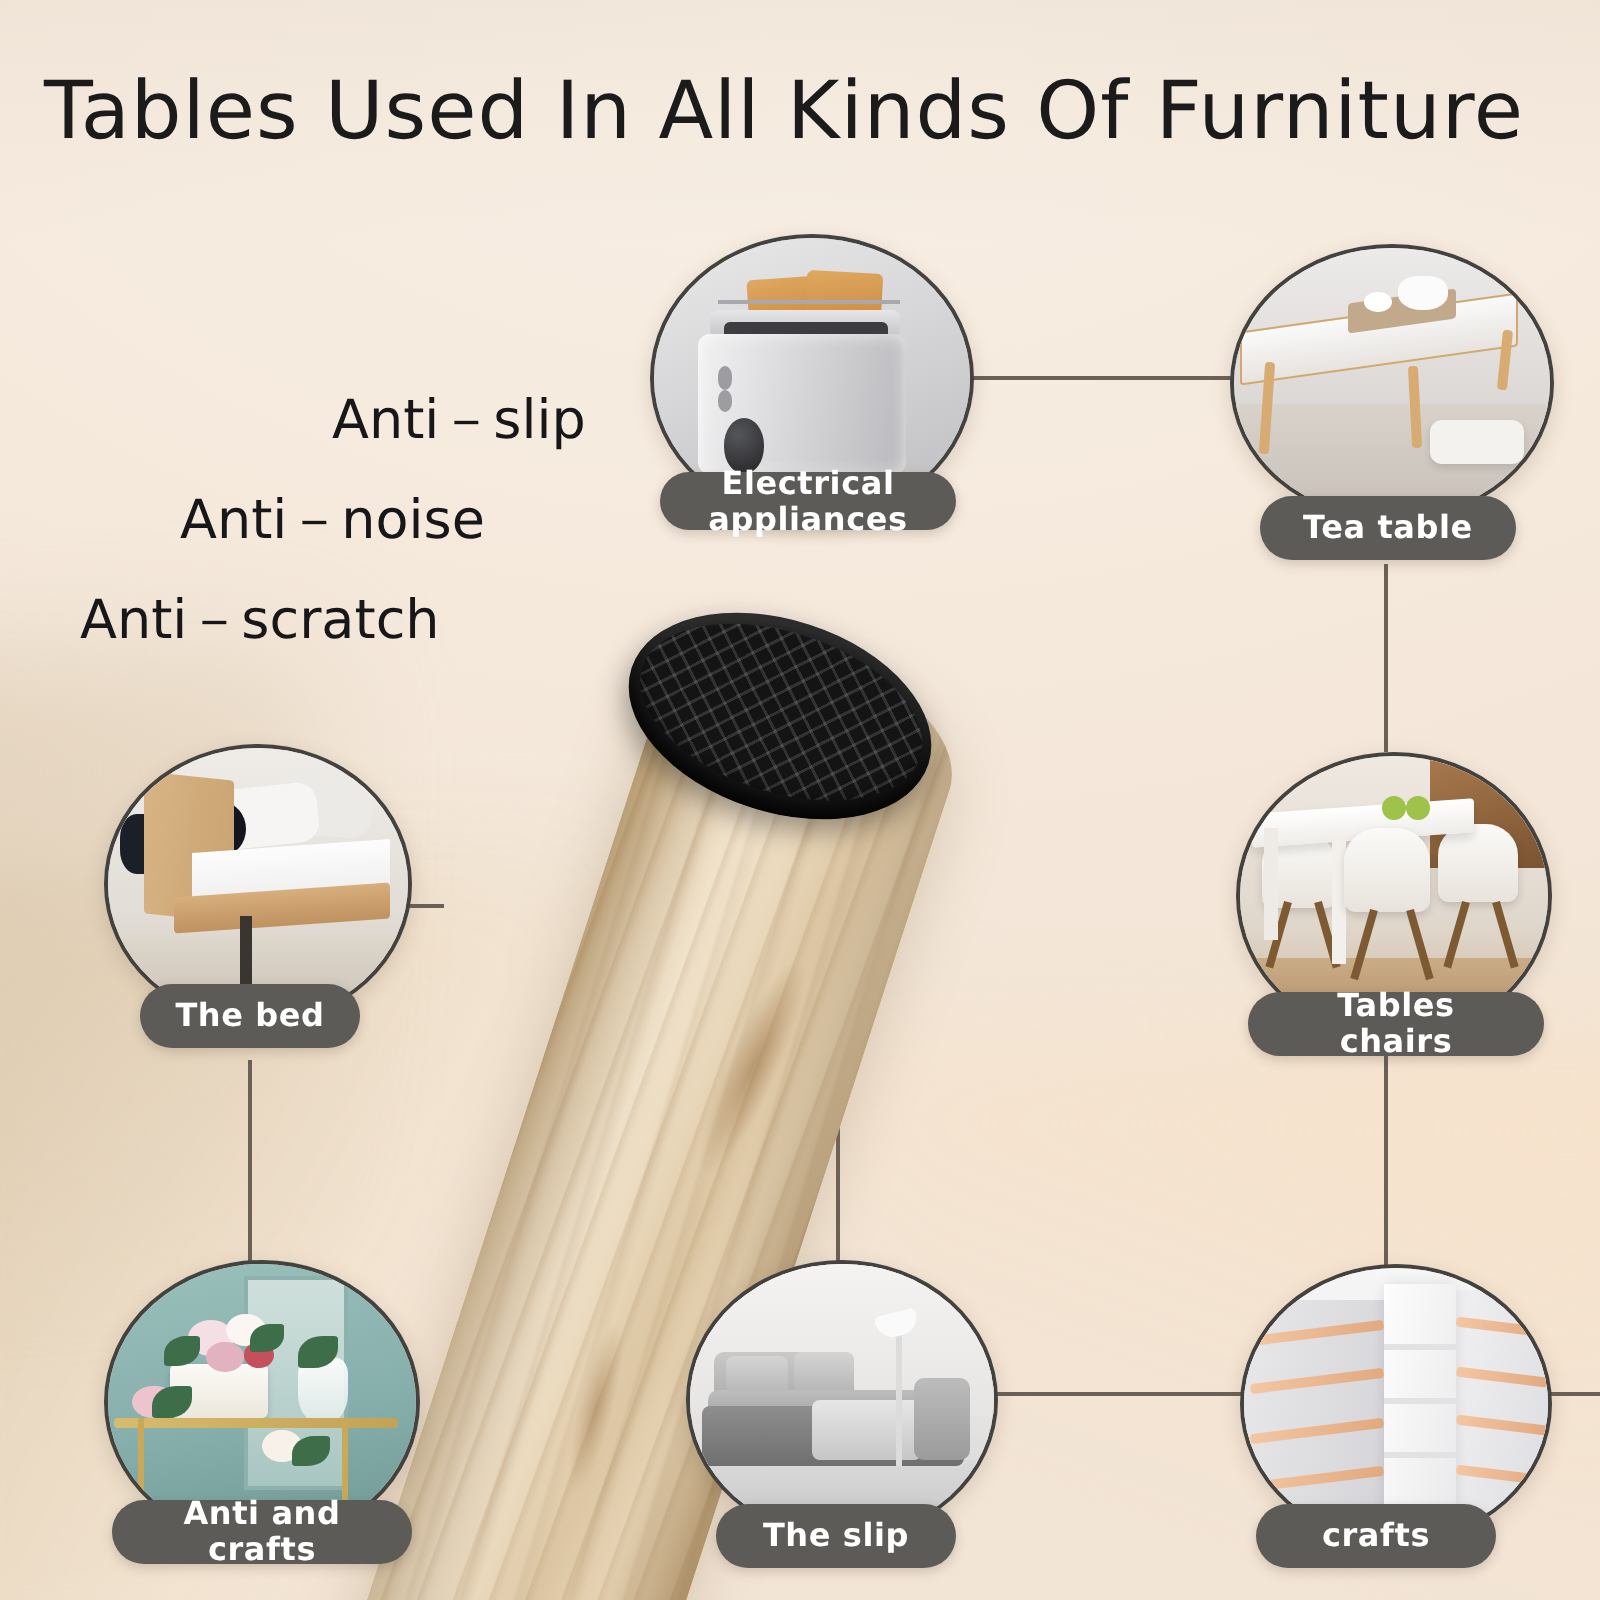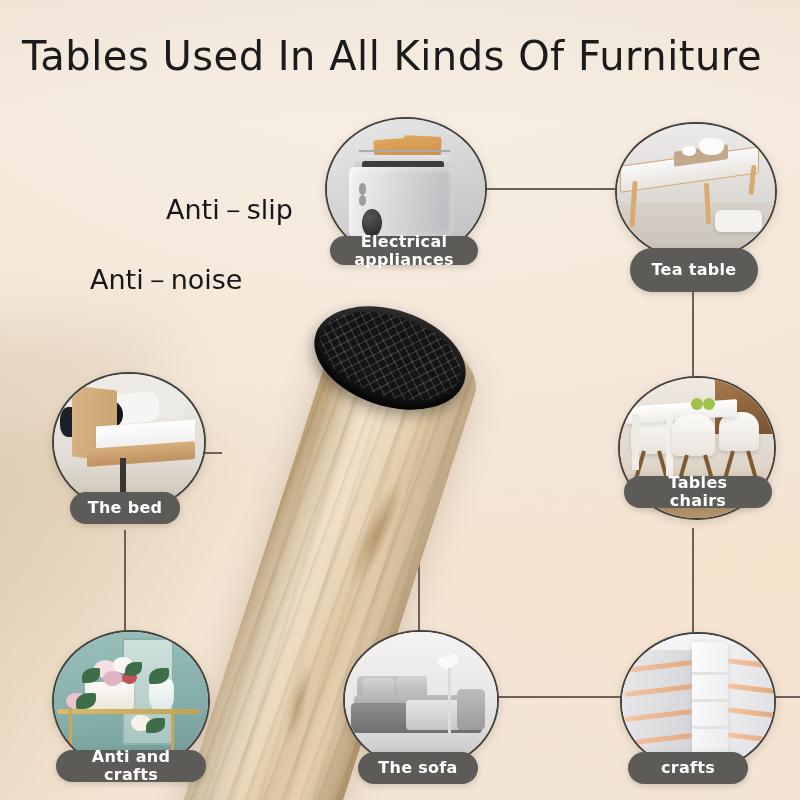--- a/index.html
+++ b/index.html
@@ -34,21 +34,21 @@
     position:absolute;left:22px;top:33px;
     font-size:40px;letter-spacing:.5px;color:#1b1b1b;
     font-weight:400;white-space:nowrap;
     font-family:"DejaVu Sans","Liberation Sans",sans-serif;
   }
 
   
   .feat{position:absolute;color:#17171a;font-size:27px;font-weight:400;
     white-space:nowrap;font-family:"DejaVu Sans","Liberation Sans",sans-serif;}
   .feat-0{left:166px;top:192px;}
-  .feat-1{left:90px;top:242px;margin-top:20px;}
+  .feat-1{left:90px;top:242px;}
   .feat-2{left:40px;top:292px;}
 
   
   .line{position:absolute;background:#6b6156;}
   .line-h{height:1.5px;}
   .line-v{width:1.5px;}
 
   
   .leg-wrap{position:absolute;left:250px;top:300px;width:420px;height:520px;
     pointer-events:none;}
@@ -278,20 +278,21 @@
   <div class="bg-base"></div>
   <div class="bg-top-shadow"></div>
   <div class="bg-floor-left"></div>
   <div class="bg-floor-left2"></div>
   <div class="bg-right-warm"></div>
 
   <div class="title">Tables Used In All Kinds Of Furniture</div>
 
   <div class="feat feat-0">Anti－slip</div>
   <div class="feat feat-1">Anti－noise</div>
+  <div class="feat feat-2">Anti－scratch</div>
 
   <div class="line line-h" style="left:470px;top:188px;width:146px;"></div>
   <div class="line line-v" style="left:692px;top:282px;height:94px;"></div>
   <div class="line line-v" style="left:692px;top:528px;height:106px;"></div>
   <div class="line line-h" style="left:160px;top:452px;width:62px;"></div>
   <div class="line line-v" style="left:124px;top:530px;height:104px;"></div>
   <div class="line line-h" style="left:222px;top:696px;width:596px;"></div>
   <div class="line line-v" style="left:418px;top:560px;height:72px;"></div>
 
   <div class="leg-wrap">
@@ -335,21 +336,21 @@
         <div class="tt-top"></div>
         <div class="tt-tray"></div>
         <div class="tt-pot"></div>
         <div class="tt-cup"></div>
         <div class="tt-leg tt-l1"></div>
         <div class="tt-leg tt-l2"></div>
         <div class="tt-leg tt-l3"></div>
         <div class="tt-cush"></div>
       </div>
     </div>
-    <div class="pill" style="left:630px;top:248px;width:128px;height:44px;">Tea table</div>
+    <div class="pill" style="left:630px;top:248px;width:128px;height:32px;">Tea table</div>
   </div>
 
   <div class="node">
     <div class="circle" style="left:52px;top:372px;width:150px;height:136px;">
       <div class="scene sc-bed">
         <div class="bd-floor"></div>
         <div class="bd-dark2"></div>
         <div class="bd-pillow2"></div>
         <div class="bd-pillow"></div>
         <div class="bd-dark"></div>
@@ -376,21 +377,21 @@
         <div class="tc-table"></div>
         <div class="tc-tleg"></div>
         <div class="tc-tleg2"></div>
         <div class="tc-chair tc-c2"></div>
         <div class="tc-wood tc-w3"></div>
         <div class="tc-wood tc-w4"></div>
         <div class="tc-apple" style="left:46%;"></div>
         <div class="tc-apple" style="left:54%;"></div>
       </div>
     </div>
-    <div class="pill" style="left:624px;top:476px;width:148px;height:32px;text-align:center;">Tables  chairs</div>
+    <div class="pill" style="left:624px;top:496px;width:148px;height:32px;text-align:center;">Tables  chairs</div>
   </div>
 
   <div class="node">
     <div class="circle" style="left:52px;top:630px;width:154px;height:138px;">
       <div class="scene sc-art">
         <div class="ar-panel"></div>
         <div class="ar-box"></div>
         <div class="ar-vase"></div>
         <div class="ar-shelf"></div>
         <div class="ar-shelf2"></div>
@@ -421,21 +422,21 @@
         <div class="sf-cush" style="left:12%;top:34%;width:20%;height:14%;"></div>
         <div class="sf-cush" style="left:34%;top:32%;width:20%;height:15%;"></div>
         <div class="sf-seat"></div>
         <div class="sf-base"></div>
         <div class="sf-chaise"></div>
         <div class="sf-arm"></div>
         <div class="sf-lamp-pole"></div>
         <div class="sf-lamp-head"></div>
       </div>
     </div>
-    <div class="pill" style="left:358px;top:752px;width:120px;height:32px;">The sofa</div>
+    <div class="pill" style="left:358px;top:752px;width:120px;height:32px;">The slip</div>
   </div>
 
   <div class="node">
     <div class="circle" style="left:620px;top:632px;width:152px;height:136px;">
       <div class="scene sc-shelf">
         <div class="sh-bkL"></div>
         <div class="sh-bkR"></div>
         <div class="sh-unit"></div>
         <div class="sh-div" style="top:28%;"></div>
         <div class="sh-div" style="top:48%;"></div>

